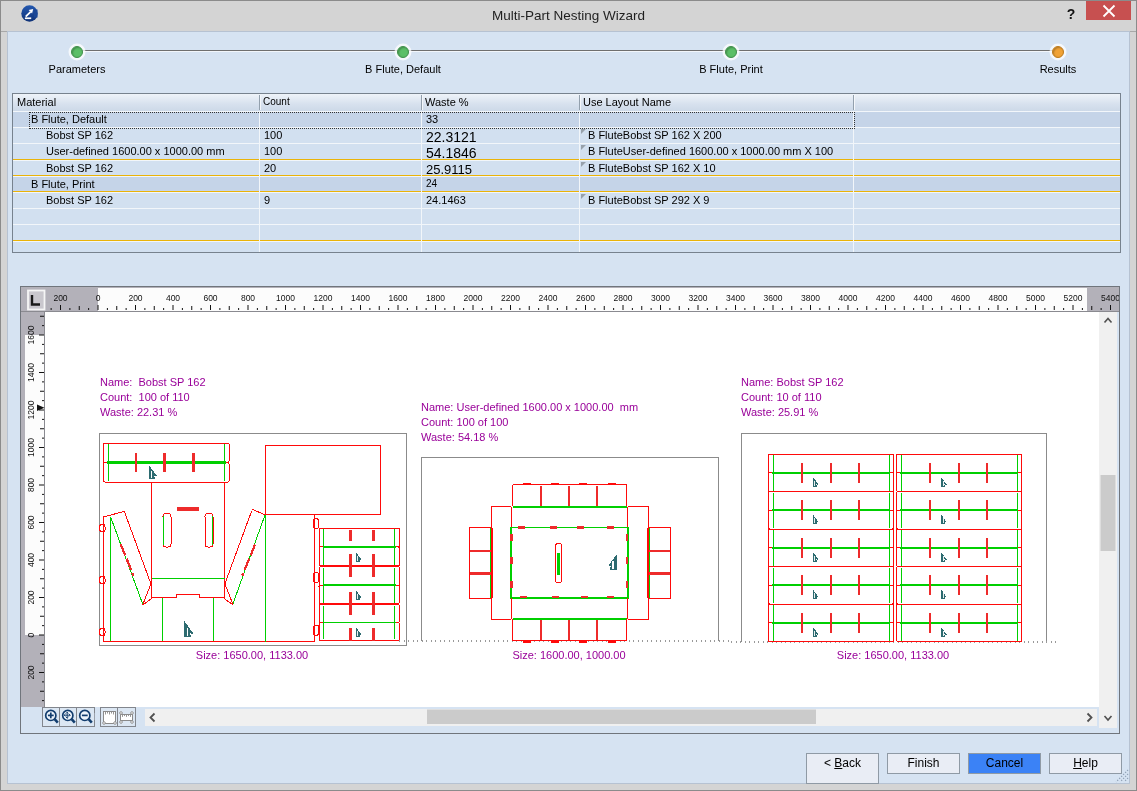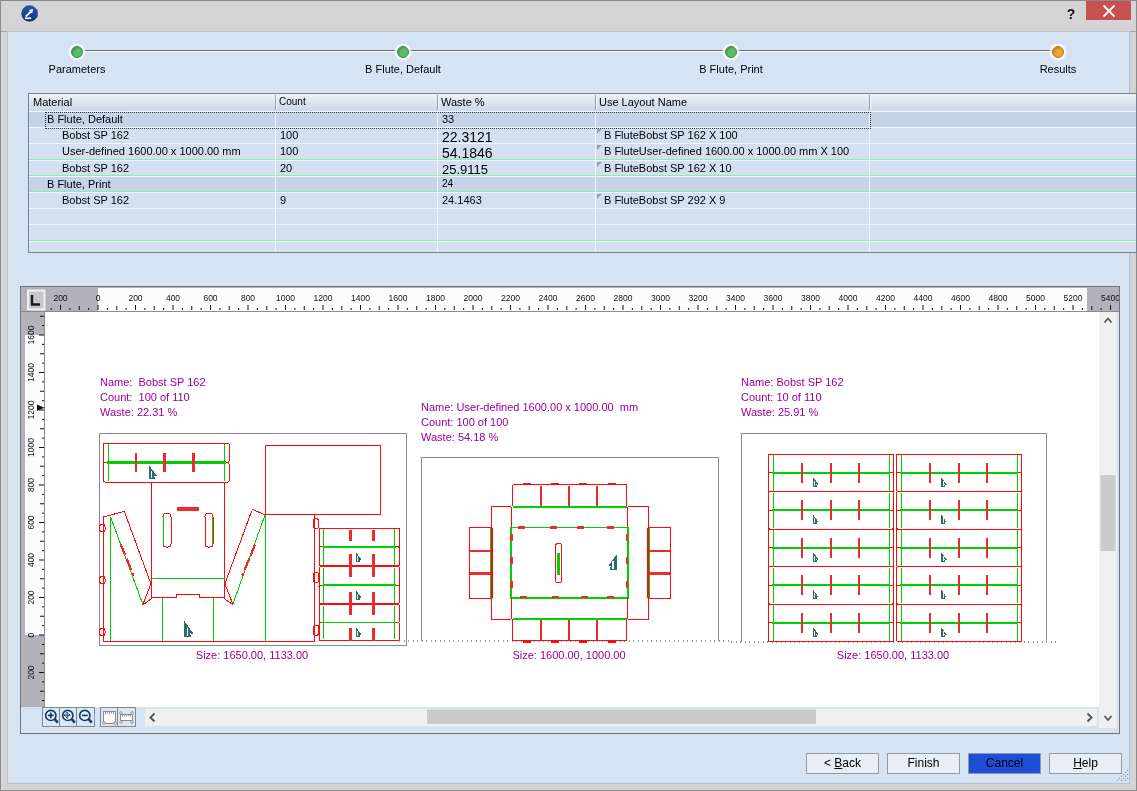--- a/index.html
+++ b/index.html
@@ -21,41 +21,42 @@
             <stop offset="0" stop-color="#2458b0"></stop>
             <stop offset="1" stop-color="#0f3277"></stop>
           </linearGradient>
         </defs>
         <circle cx="8.5" cy="8.5" r="8.2" fill="url(#ic)"></circle>
         <rect x="13" y="4.5" width="3.5" height="8" fill="#1b4796"></rect>
         <line x1="4.7" y1="11.7" x2="9.6" y2="6.8" stroke="#fff" stroke-width="1.8"></line>
         <polygon points="12.2,3.9 7.6,5.1 11.1,8.5" fill="#fff"></polygon>
         <rect x="3.9" y="12.4" width="6.3" height="1.7" fill="#fff"></rect>
       </svg>
+      <div style="position:absolute;left:0;top:7px;width:100%;text-align:center;font-size:13.5px;color:#1f1f1f">Multi-Part Nesting Wizard</div>
       <div style="position:absolute;left:1063px;top:5px;width:14px;font-size:14px;font-weight:bold;color:#111;text-align:center">?</div>
       <div style="position:absolute;left:1085px;top:0px;width:45px;height:19px;background:#c75050"><svg width="46" height="19">
           <path d="M17.5 4.5 L28.5 15.5 M28.5 4.5 L17.5 15.5" stroke="#fff" stroke-width="1.8"></path>
         </svg></div>
     </div>
     <div style="position:absolute;left:1px;top:31px;width:1135px;height:1px;background:#a8a8a8"></div>
  <div id="bodyarea"></div>
  <div style="position:absolute;left:7px;top:31px;width:1123px;height:753px">
   <div style="position:absolute;left:-7px;top:-31px;width:1137px;height:791px;pointer-events:none"></div>
  </div>
  <div style="position:absolute;left:77px;top:50px;width:981px;height:1.4px;background:#6f6f6f"></div>
     <div style="position:absolute;left:77px;top:51px;width:981px;height:1px;background:#ffffffb0"></div>
     <div style="position:absolute;left:70.8px;top:45.8px;width:12.5px;height:12.5px;border-radius:50%;background:#5bbf67;border:1px solid #3f8f4a;box-sizing:border-box;box-shadow:0 0 0 2.5px rgba(255,255,255,0.75), inset 1px 1px 1.5px rgba(0,0,0,0.25)"></div>
     <div style="position:absolute;left:396.8px;top:45.8px;width:12.5px;height:12.5px;border-radius:50%;background:#5bbf67;border:1px solid #3f8f4a;box-sizing:border-box;box-shadow:0 0 0 2.5px rgba(255,255,255,0.75), inset 1px 1px 1.5px rgba(0,0,0,0.25)"></div>
     <div style="position:absolute;left:724.8px;top:45.8px;width:12.5px;height:12.5px;border-radius:50%;background:#5bbf67;border:1px solid #3f8f4a;box-sizing:border-box;box-shadow:0 0 0 2.5px rgba(255,255,255,0.75), inset 1px 1px 1.5px rgba(0,0,0,0.25)"></div>
     <div style="position:absolute;left:1051.8px;top:45.8px;width:12.5px;height:12.5px;border-radius:50%;background:#f0a235;border:1px solid #bd7a1a;box-sizing:border-box;box-shadow:0 0 0 2.5px rgba(255,255,255,0.75), inset 1px 1px 1.5px rgba(0,0,0,0.25)"></div>
     <div class="slab" style="left:0px;width:154px;text-align:center">Parameters</div>
     <div class="slab" style="left:326px;width:154px;text-align:center">B Flute, Default</div>
     <div class="slab" style="left:654px;width:154px;text-align:center">B Flute, Print</div>
     <div class="slab" style="left:981px;width:154px;text-align:center">Results</div>
- <div style="position:absolute;left:28px;top:93px;width:1107px;height:158px;background:#86efac;border:1px solid #77828e;overflow:hidden">
+ <div style="position:absolute;left:12px;top:93px;width:1107px;height:158px;background:#eab308;border:1px solid #77828e;overflow:hidden">
       <div style="position:absolute;left:0;top:0;width:100%;height:17px;background:linear-gradient(#eef3f9,#d7e1ee 60%,#cdd9e8);border-bottom:1px solid #8d99a5">
         <div style="position:absolute;left:4px;top:2px;font-size:11px;color:#000">Material</div>
         <div style="position:absolute;left:250px;top:2px;font-size:10px;color:#000">Count</div>
         <div style="position:absolute;left:412px;top:2px;font-size:11px;color:#000">Waste %</div>
         <div style="position:absolute;left:570px;top:2px;font-size:11px;color:#000">Use Layout Name</div>
         <div style="position:absolute;left:246px;top:1px;width:1px;height:15px;background:#93a0ad"></div>
         <div style="position:absolute;left:247px;top:1px;width:1px;height:15px;background:#f4f7fb"></div>
         <div style="position:absolute;left:408px;top:1px;width:1px;height:15px;background:#93a0ad"></div>
         <div style="position:absolute;left:409px;top:1px;width:1px;height:15px;background:#f4f7fb"></div>
         <div style="position:absolute;left:566px;top:1px;width:1px;height:15px;background:#93a0ad"></div>
@@ -64,21 +65,21 @@
         <div style="position:absolute;left:841px;top:1px;width:1px;height:15px;background:#f4f7fb"></div>
       </div>
       <div style="position:absolute;left:0;top:17.5px;width:100%;height:15.2px;background:#c5d4e8"></div>
       <div style="position:absolute;left:18px;top:19.0px;font-size:11px;color:#000">B Flute, Default</div>
       <div style="position:absolute;left:413px;top:19.0px;font-size:11px;color:#000">33</div>
       <div style="position:absolute;left:0;top:33.7px;width:100%;height:15.2px;background:#d2e0f0"></div>
       <div style="position:absolute;left:33px;top:35.2px;font-size:11px;color:#000">Bobst SP 162</div>
       <div style="position:absolute;left:251px;top:35.2px;font-size:11px;color:#000">100</div>
       <div style="position:absolute;left:413px;top:35.2px;font-size:14px;color:#000">22.3121</div>
       <div style="position:absolute;left:568px;top:35.2px;width:0;height:0;border-top:5px solid #97a1ab;border-right:5px solid transparent"></div>
-      <div style="position:absolute;left:575px;top:35.2px;font-size:11px;color:#000">B FluteBobst SP 162 X 100</div>
+      <div style="position:absolute;left:575px;top:35.2px;font-size:11px;color:#000">B FluteBobst SP 162 X 200</div>
       <div style="position:absolute;left:0;top:49.9px;width:100%;height:15.2px;background:#d2e0f0"></div>
       <div style="position:absolute;left:33px;top:51.4px;font-size:11px;color:#000">User-defined 1600.00 x 1000.00  mm</div>
       <div style="position:absolute;left:251px;top:51.4px;font-size:11px;color:#000">100</div>
       <div style="position:absolute;left:413px;top:51.4px;font-size:14px;color:#000">54.1846</div>
       <div style="position:absolute;left:568px;top:51.4px;width:0;height:0;border-top:5px solid #97a1ab;border-right:5px solid transparent"></div>
       <div style="position:absolute;left:575px;top:51.4px;font-size:11px;color:#000">B FluteUser-defined 1600.00 x 1000.00  mm X 100</div>
       <div style="position:absolute;left:0;top:66.1px;width:100%;height:15.2px;background:#d2e0f0"></div>
       <div style="position:absolute;left:33px;top:67.6px;font-size:11px;color:#000">Bobst SP 162</div>
       <div style="position:absolute;left:251px;top:67.6px;font-size:11px;color:#000">20</div>
       <div style="position:absolute;left:413px;top:67.6px;font-size:13px;color:#000">25.9115</div>
@@ -627,23 +628,23 @@
         <div style="position:absolute;left:73px;top:6px;width:1px;height:7px;background:#9aa0aa"></div>
         <div style="position:absolute;left:124px;top:2px;width:952px;height:17px;background:#f0f0f0">
           <svg width="952" height="17" style="position:absolute;left:0;top:0">
             <rect x="282" y="0.5" width="389" height="14.5" fill="#cbcbcb"></rect>
             <path d="M9.5 4.5 L5.5 8.5 L9.5 12.5" stroke="#505050" stroke-width="1.8" fill="none"></path>
             <path d="M942.5 4.5 L946.5 8.5 L942.5 12.5" stroke="#505050" stroke-width="1.8" fill="none"></path>
           </svg>
         </div>
       </div>
  </div>
- <div style="position:absolute;left:806px;top:753px;width:73px;height:21px;background:#e9edf5;border:1px solid #8f9aa5;box-sizing:border-box;text-align:center;font-size:12px;color:#000;line-height:19px">&lt; <u>B</u>ack</div>
+ <div style="position:absolute;left:806px;top:753px;width:73px;height:31px;background:#e9edf5;border:1px solid #8f9aa5;box-sizing:border-box;text-align:center;font-size:12px;color:#000;line-height:19px">&lt; <u>B</u>ack</div>
     <div style="position:absolute;left:887px;top:753px;width:73px;height:21px;background:#e9edf5;border:1px solid #8f9aa5;box-sizing:border-box;text-align:center;font-size:12px;color:#000;line-height:19px">Finish</div>
-    <div style="position:absolute;left:968px;top:753px;width:73px;height:21px;background:#1d4ed8;border:1px solid #8f9aa5;box-sizing:border-box;text-align:center;font-size:12px;color:#000;line-height:19px">Cancel</div>
+    <div style="position:absolute;left:968px;top:753px;width:73px;height:21px;background:#3b82f6;border:1px solid #8f9aa5;box-sizing:border-box;text-align:center;font-size:12px;color:#000;line-height:19px">Cancel</div>
     <div style="position:absolute;left:1049px;top:753px;width:73px;height:21px;background:#e9edf5;border:1px solid #8f9aa5;box-sizing:border-box;text-align:center;font-size:12px;color:#000;line-height:19px"><u>H</u>elp</div>
  <svg width="16" height="16" style="position:absolute;left:1114px;top:768px">
       <g stroke="#8fa0b5" stroke-width="1.3" stroke-dasharray="1.2 1.6">
         <line x1="14" y1="2" x2="2" y2="14"></line>
         <line x1="14" y1="6" x2="6" y2="14"></line>
         <line x1="14" y1="10" x2="10" y2="14"></line>
       </g>
     </svg>
 </div>
 </body></html>

